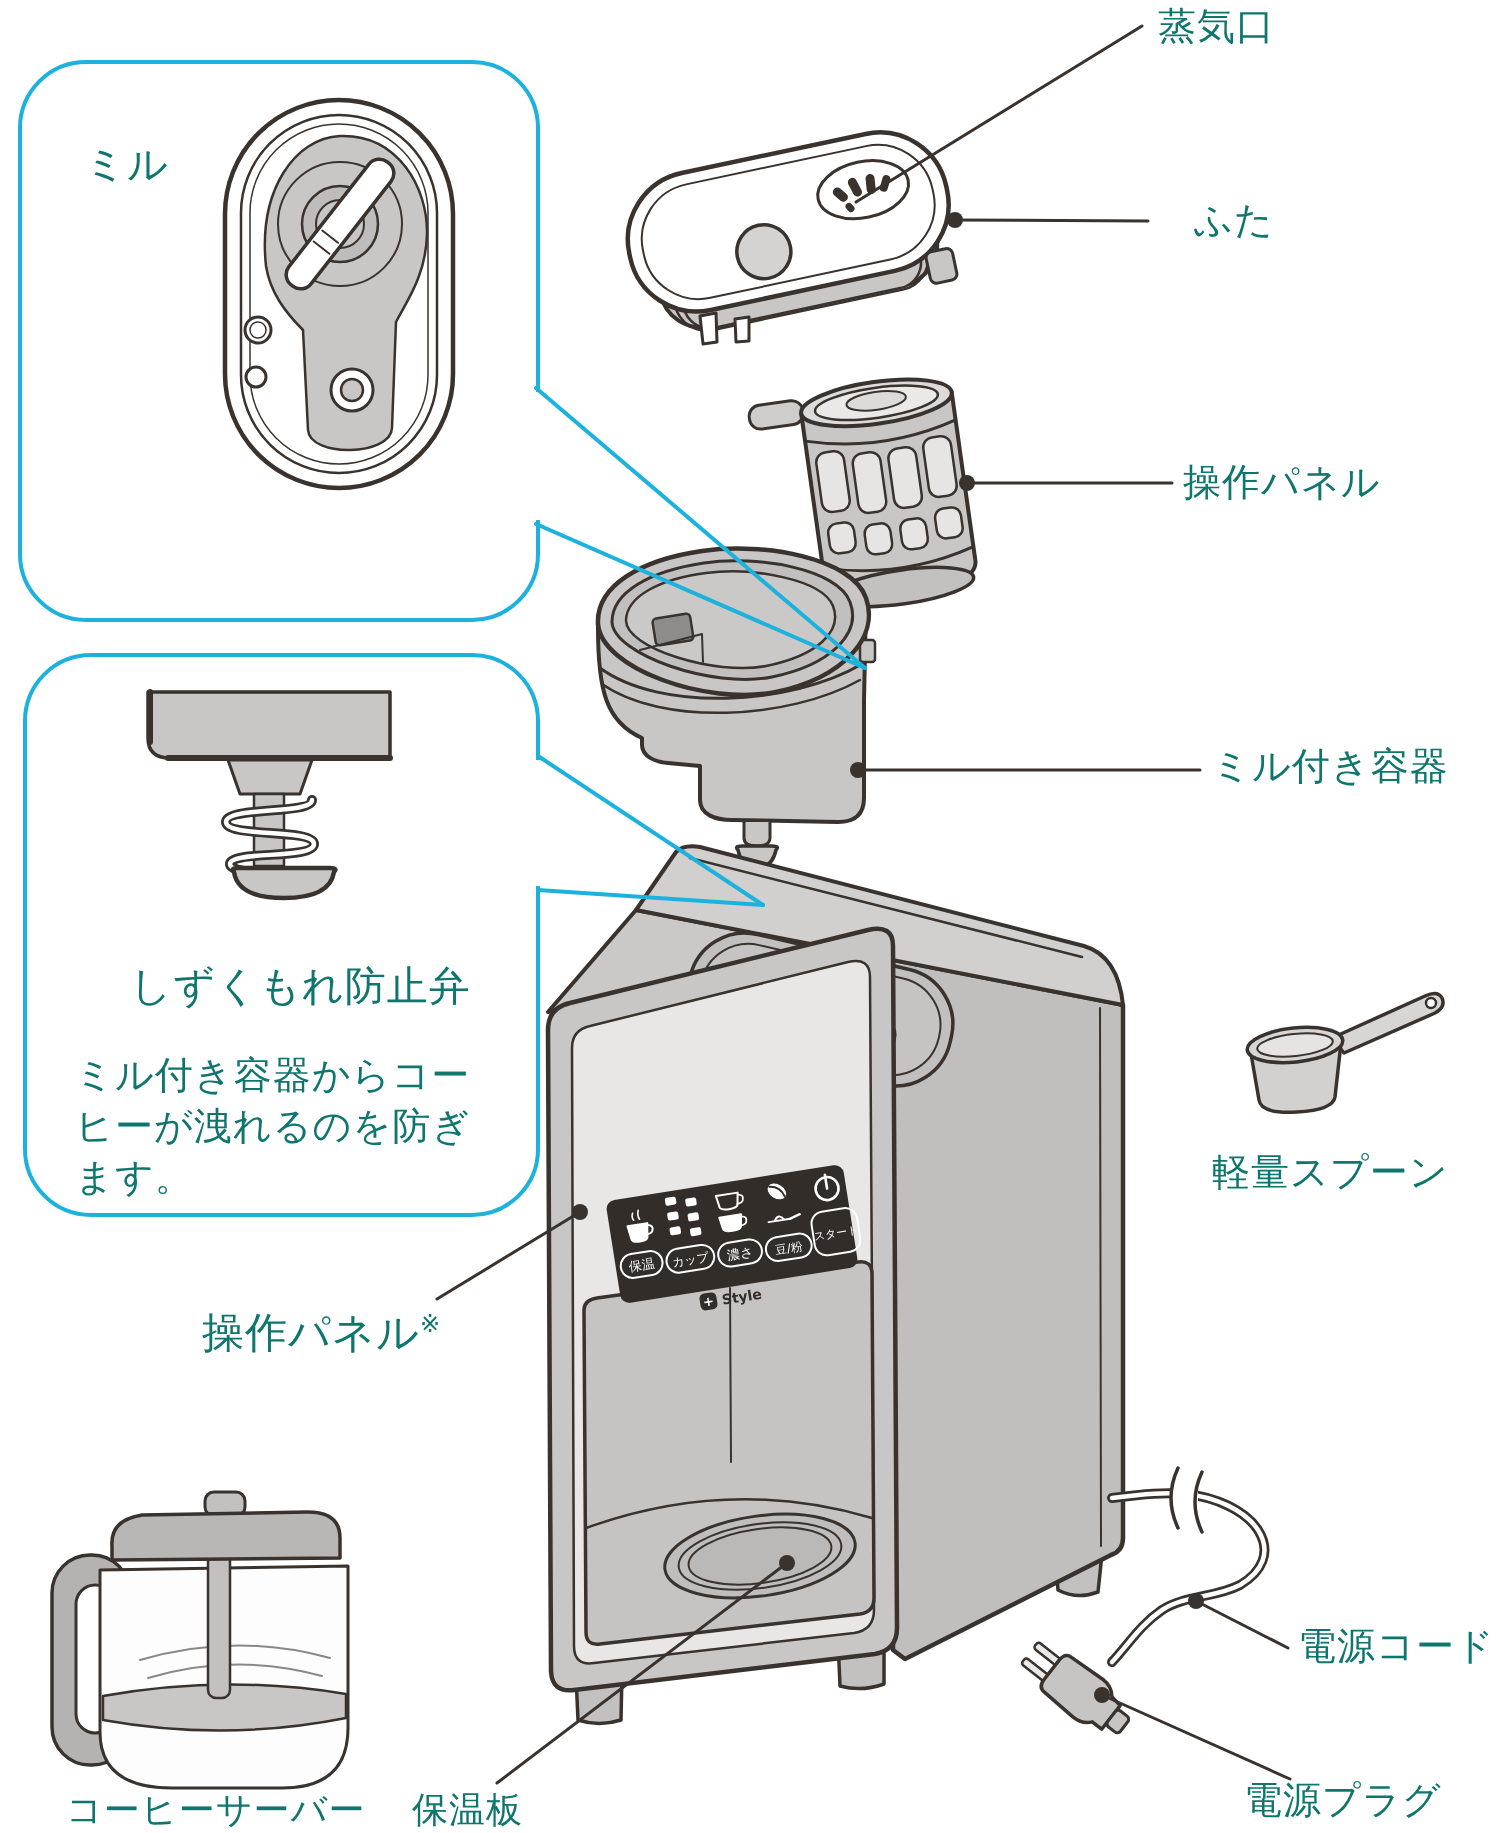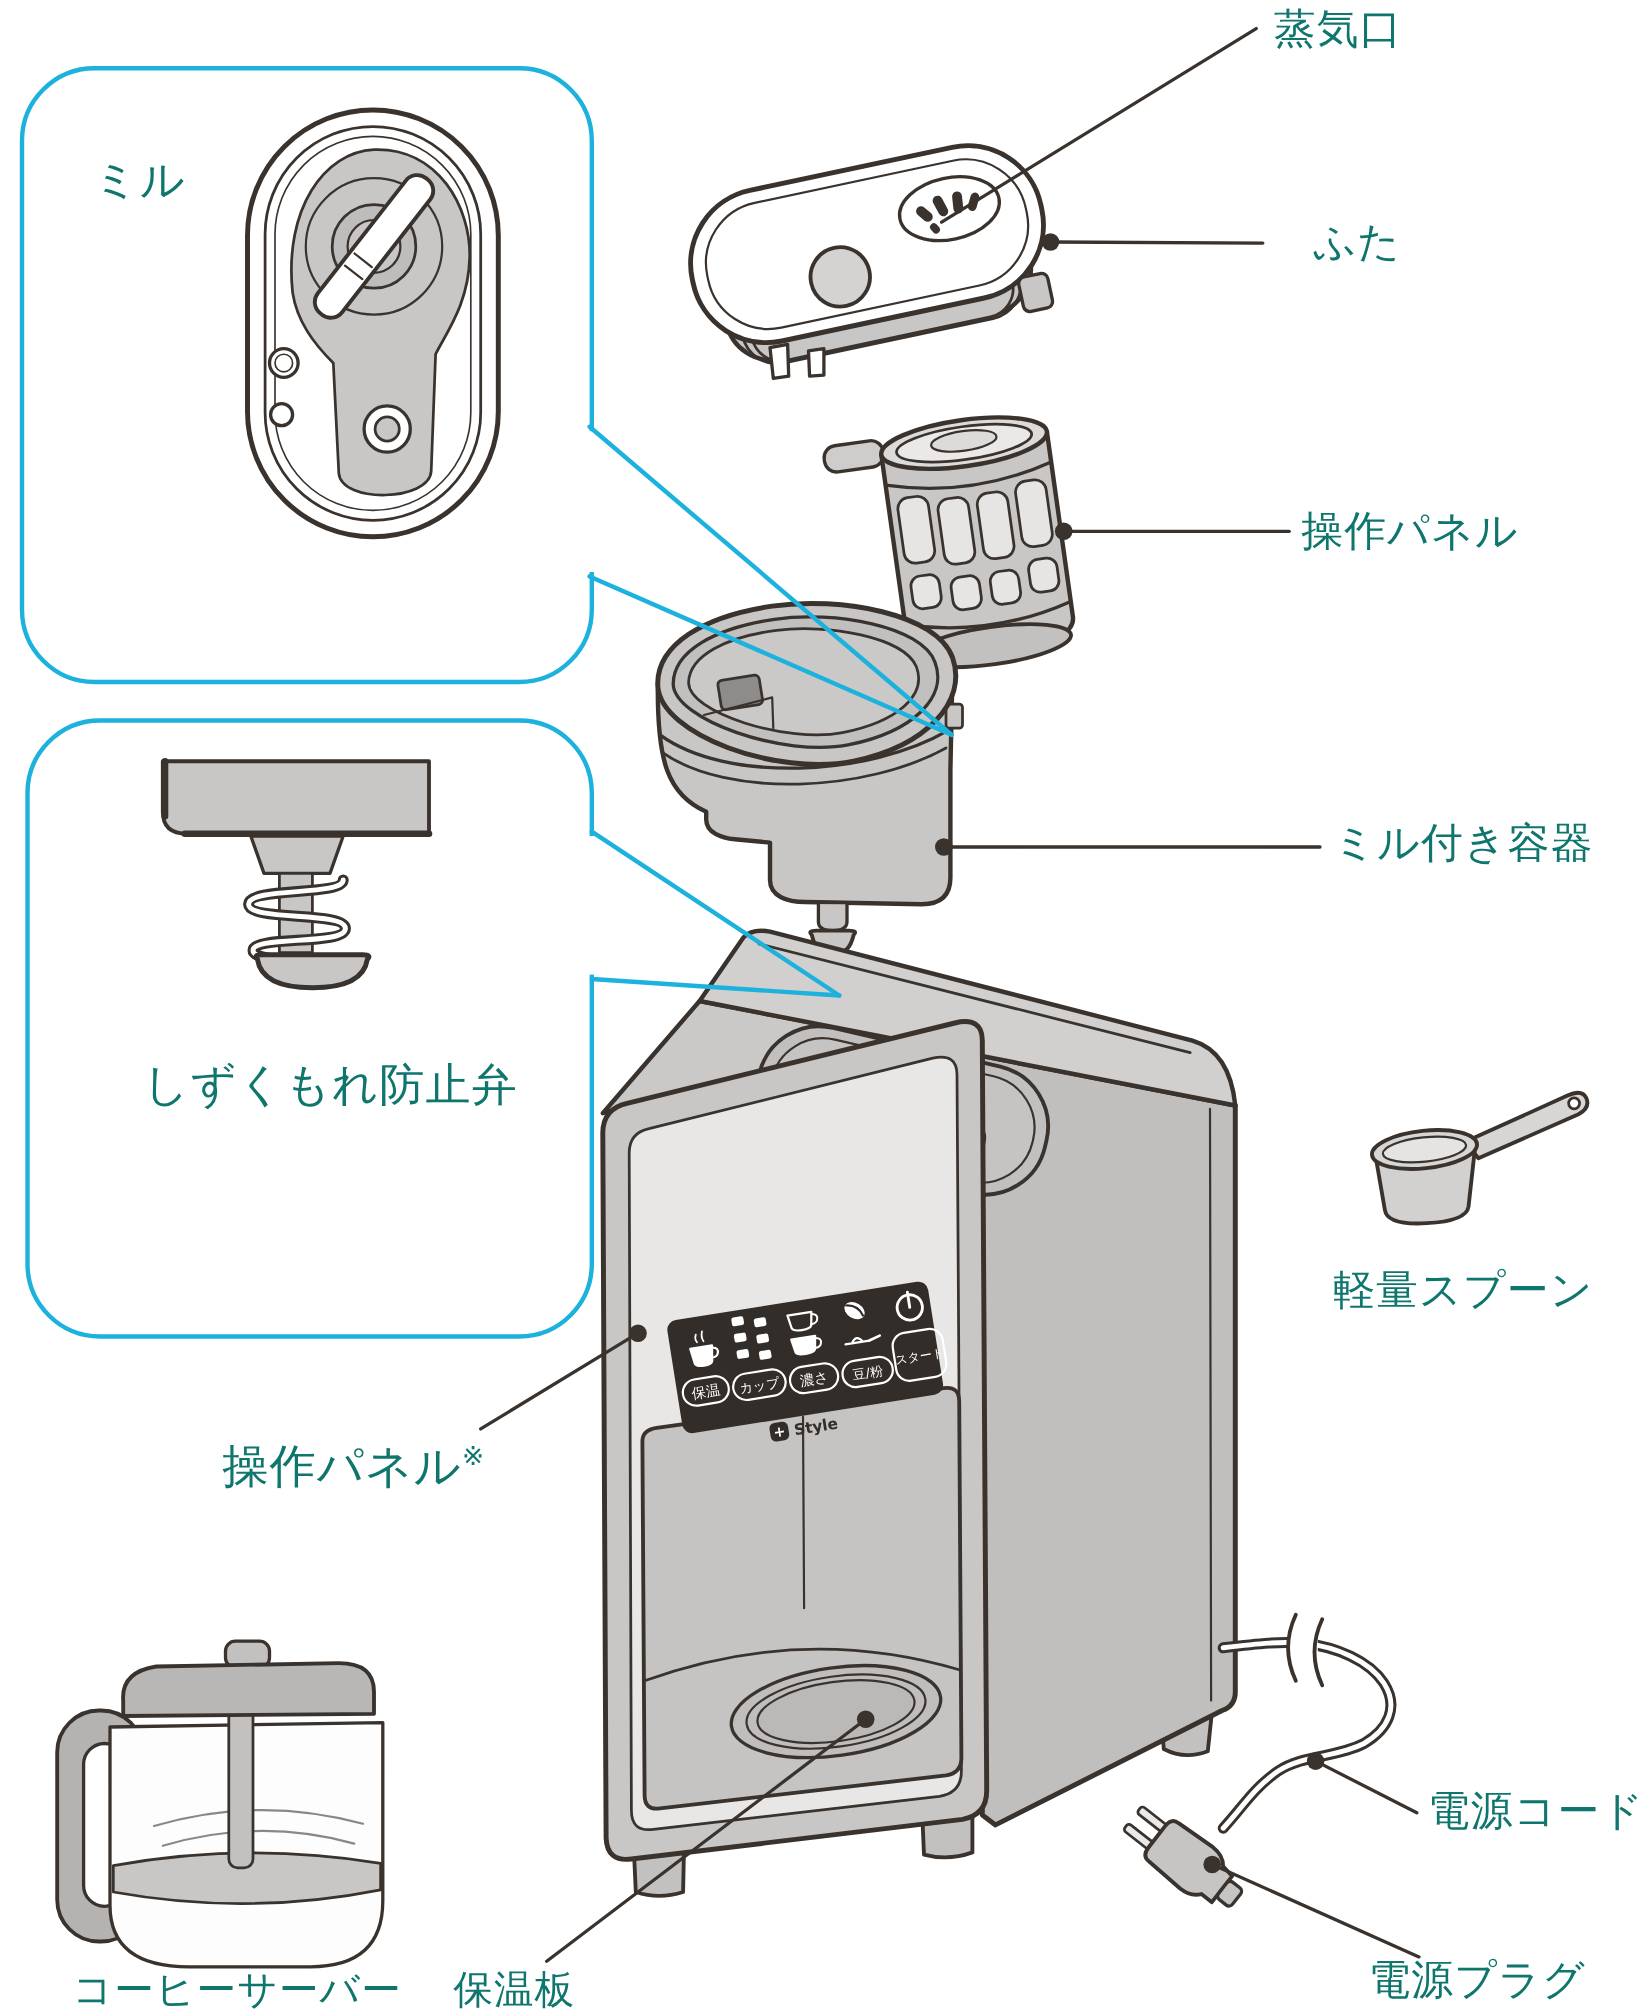--- a/index.html
+++ b/index.html
@@ -300,20 +300,21 @@
   <g stroke="#1CB2DD" stroke-width="4" fill="none">
     <path d="M 536 388 L 865 668"></path>
     <path d="M 536 524 L 865 668"></path>
     <path d="M 538 756 L 763 905"></path>
     <path d="M 538 890 L 763 905"></path>
   </g>
 </svg>
 
 <div class="lbl" id="callout-mill-title">ミル</div>
 <div class="lbl" id="callout-valve-title">しずくもれ防止弁</div>
+<div class="lbl" id="callout-valve-body">ミル付き容器からコーヒーが洩れるのを防ぎます。</div>
 
 <div class="lbl" id="lbl-steam">蒸気口</div>
 <div class="lbl" id="lbl-lid">ふた</div>
 <div class="lbl" id="lbl-filter">操作パネル</div>
 <div class="lbl" id="lbl-container">ミル付き容器</div>
 <div class="lbl" id="lbl-spoon">軽量スプーン</div>
 <div class="lbl" id="lbl-cord">電源コード</div>
 <div class="lbl" id="lbl-plug">電源プラグ</div>
 <div class="lbl" id="lbl-server">コーヒーサーバー</div>
 <div class="lbl" id="lbl-plate">保温板</div>

